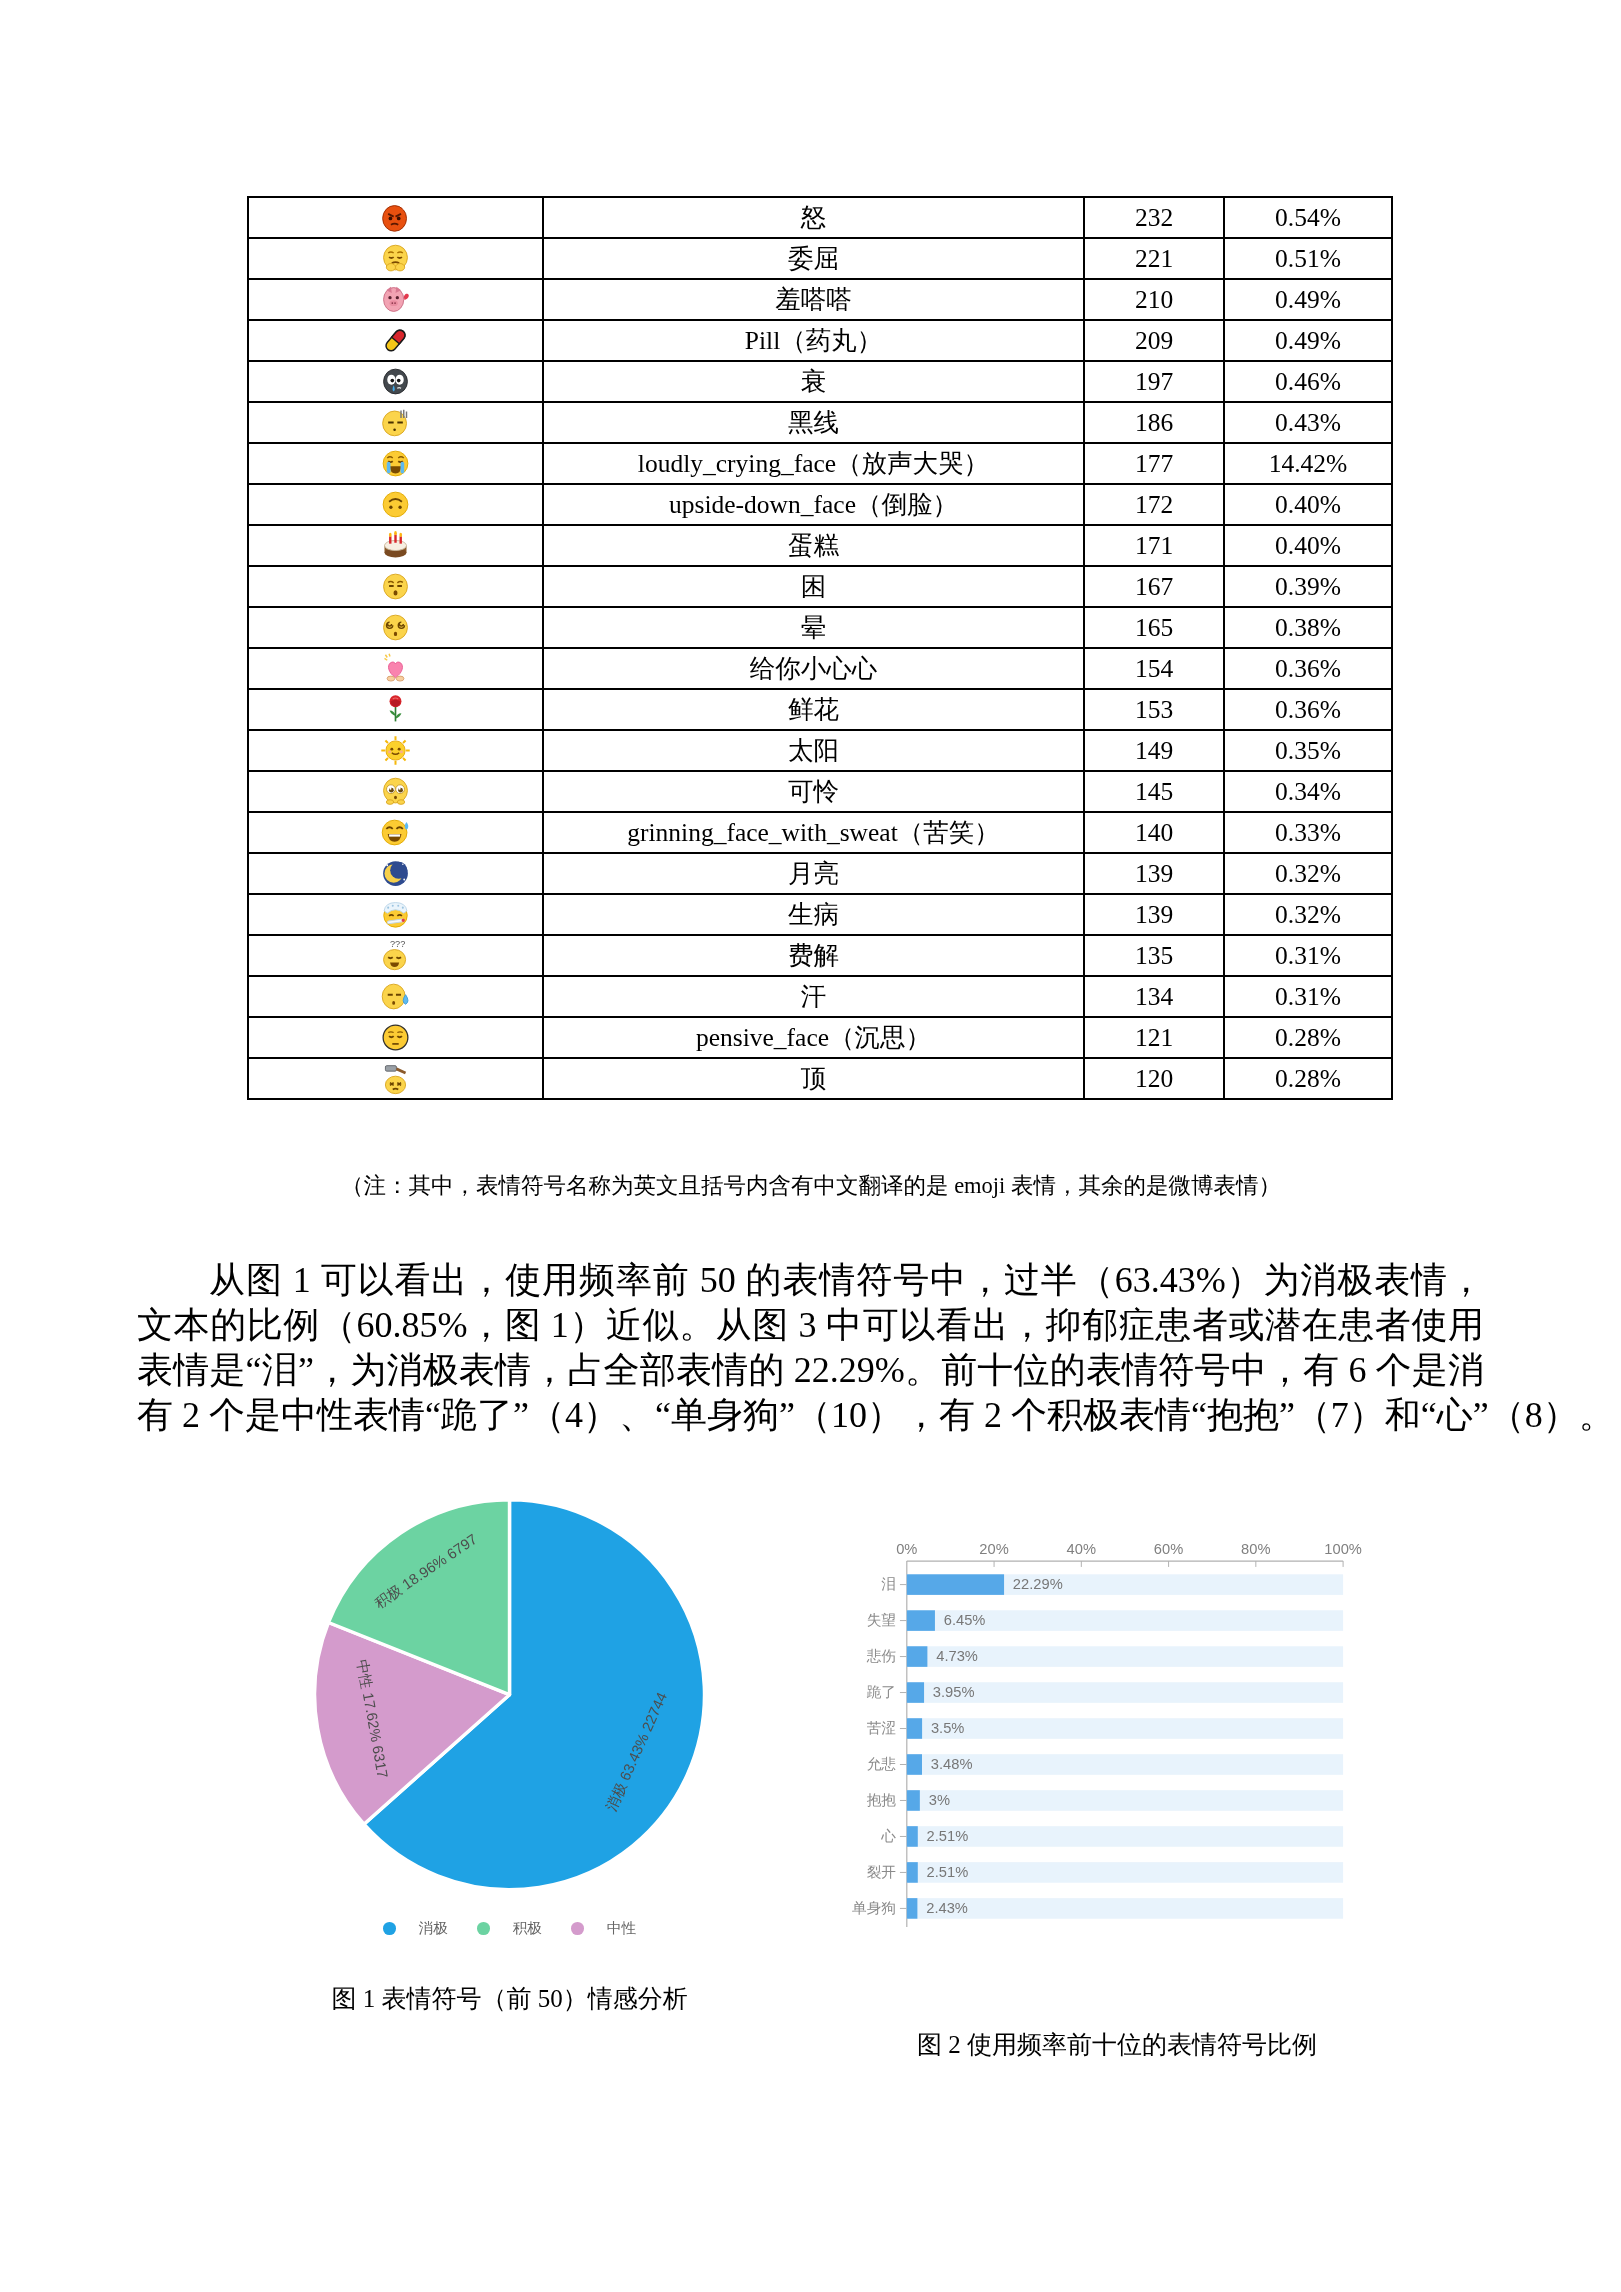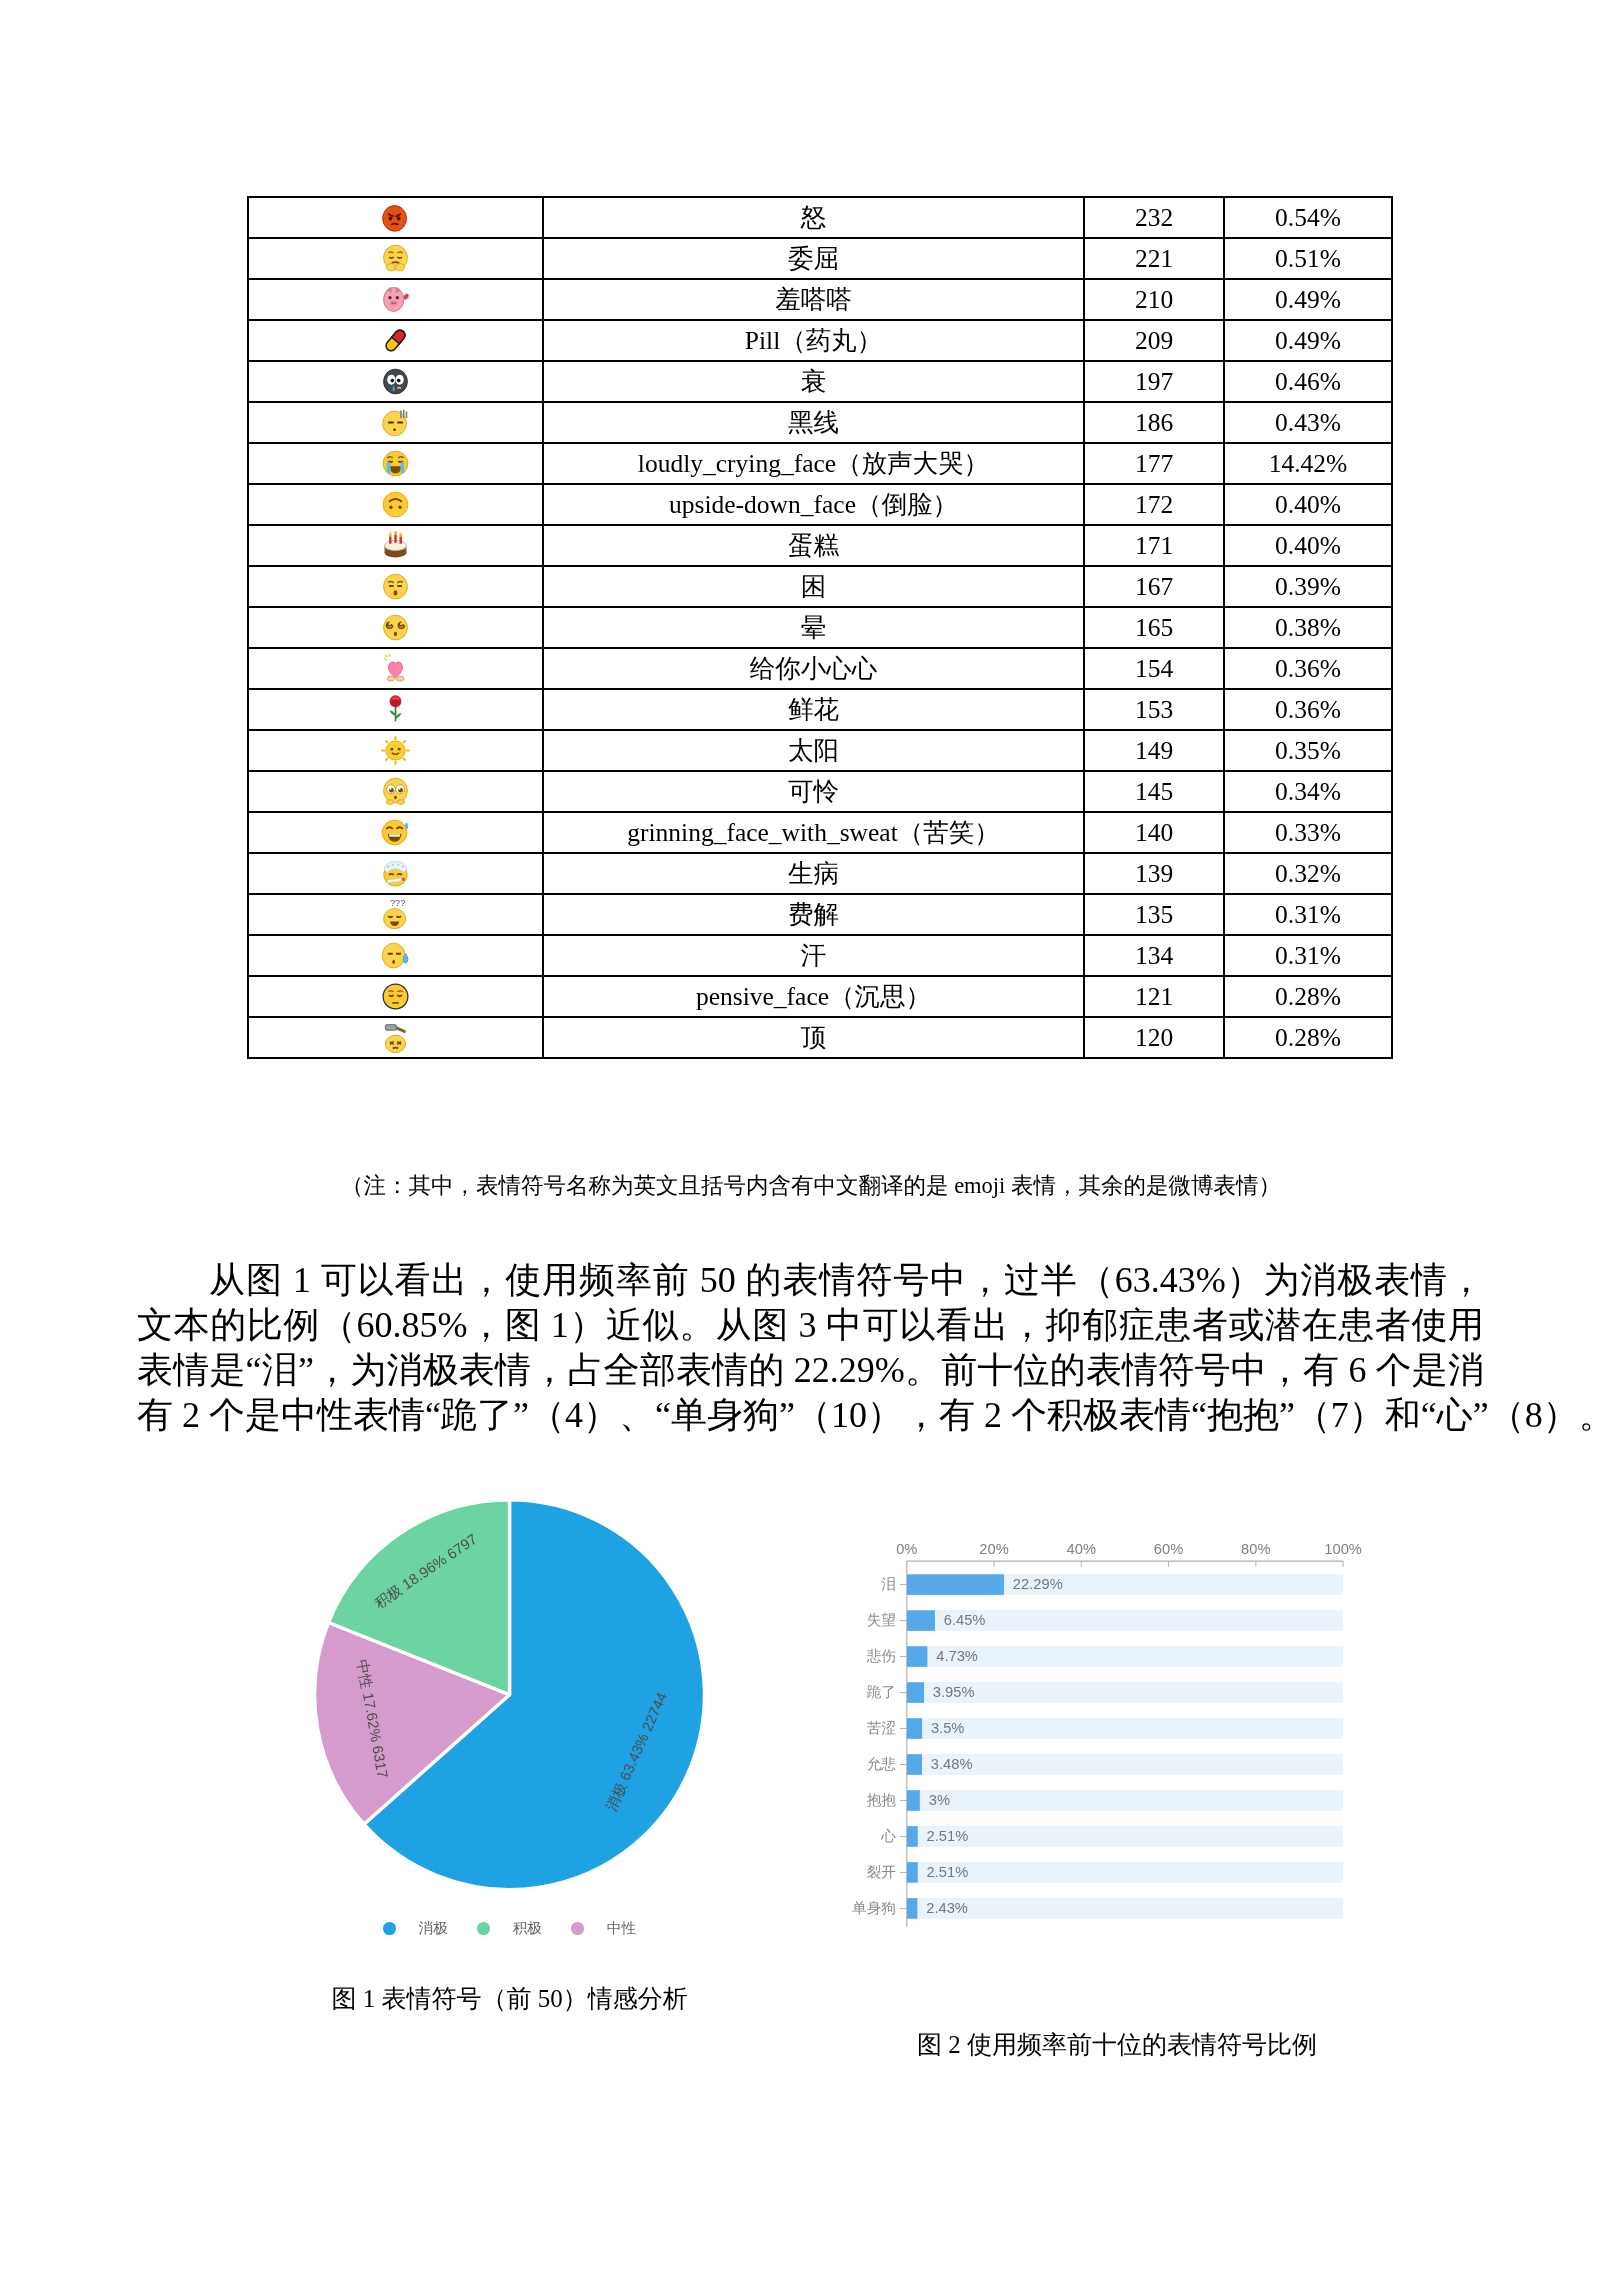--- a/index.html
+++ b/index.html
@@ -255,20 +255,33 @@
           <td class="c-icon"><span class="emoji"><svg viewBox="0 0 36 36">
                 <circle cx="17" cy="18" r="13.5" fill="#FCCB33" stroke="#E0A800"></circle>
                 <path d="M8 14 q3.5 -3.5 7 0 M19 14 q3.5 -3.5 7 0" stroke="#6B4400" stroke-width="2" fill="none"></path>
                 <path d="M9.5 19.5 h15 q-1 8.5 -7.5 8.5 q-6.5 0 -7.5 -8.5 Z" fill="#7A4A00"></path>
                 <path d="M11 20 h12 v2.5 h-12 Z" fill="#fff"></path>
                 <path d="M30 6.5 q4.2 5.5 0 8.5 q-4.2 -3 0 -8.5" fill="#5EB9F0"></path>
               </svg></span></td>
           <td class="c-name">grinning_face_with_sweat（苦笑）</td>
           <td class="c-cnt">140</td>
           <td class="c-pct">0.33%</td>
+        </tr>
+        <tr>
+          <td class="c-icon"><span class="emoji"><svg viewBox="0 0 36 36">
+                <circle cx="18" cy="18" r="13.5" fill="#2E4B8F"></circle>
+                <circle cx="16" cy="18" r="10" fill="#F7D04A"></circle>
+                <circle cx="21.5" cy="14.5" r="9.3" fill="#2E4B8F"></circle>
+                <circle cx="9" cy="9" r="1" fill="#fff"></circle>
+                <circle cx="27.5" cy="24.5" r="1" fill="#fff"></circle>
+                <circle cx="26" cy="8" r="0.8" fill="#fff"></circle>
+              </svg></span></td>
+          <td class="c-name">月亮</td>
+          <td class="c-cnt">139</td>
+          <td class="c-pct">0.32%</td>
         </tr>
         <tr>
           <td class="c-icon"><span class="emoji"><svg viewBox="0 0 36 36">
                 <circle cx="18" cy="19" r="12.8" fill="#FCCB33" stroke="#E0A800"></circle>
                 <path d="M5.5 14 q1.5 -9 12.5 -9 q11 0 12.5 9 l-3.5 2.5 q-9 -7.5 -18 0 Z" fill="#EAF4FB" stroke="#B9D4E8"></path>
                 <circle cx="10" cy="10.5" r="1.1" fill="#9CC4E0"></circle>
                 <circle cx="15" cy="8.5" r="1.1" fill="#9CC4E0"></circle>
                 <circle cx="21" cy="8.5" r="1.1" fill="#9CC4E0"></circle>
                 <circle cx="26" cy="10.5" r="1.1" fill="#9CC4E0"></circle>
                 <path d="M11 19.5 q2.5 -2 5 0 M20 19.5 q2.5 -2 5 0" stroke="#6B4400" stroke-width="1.8" fill="none"></path>

